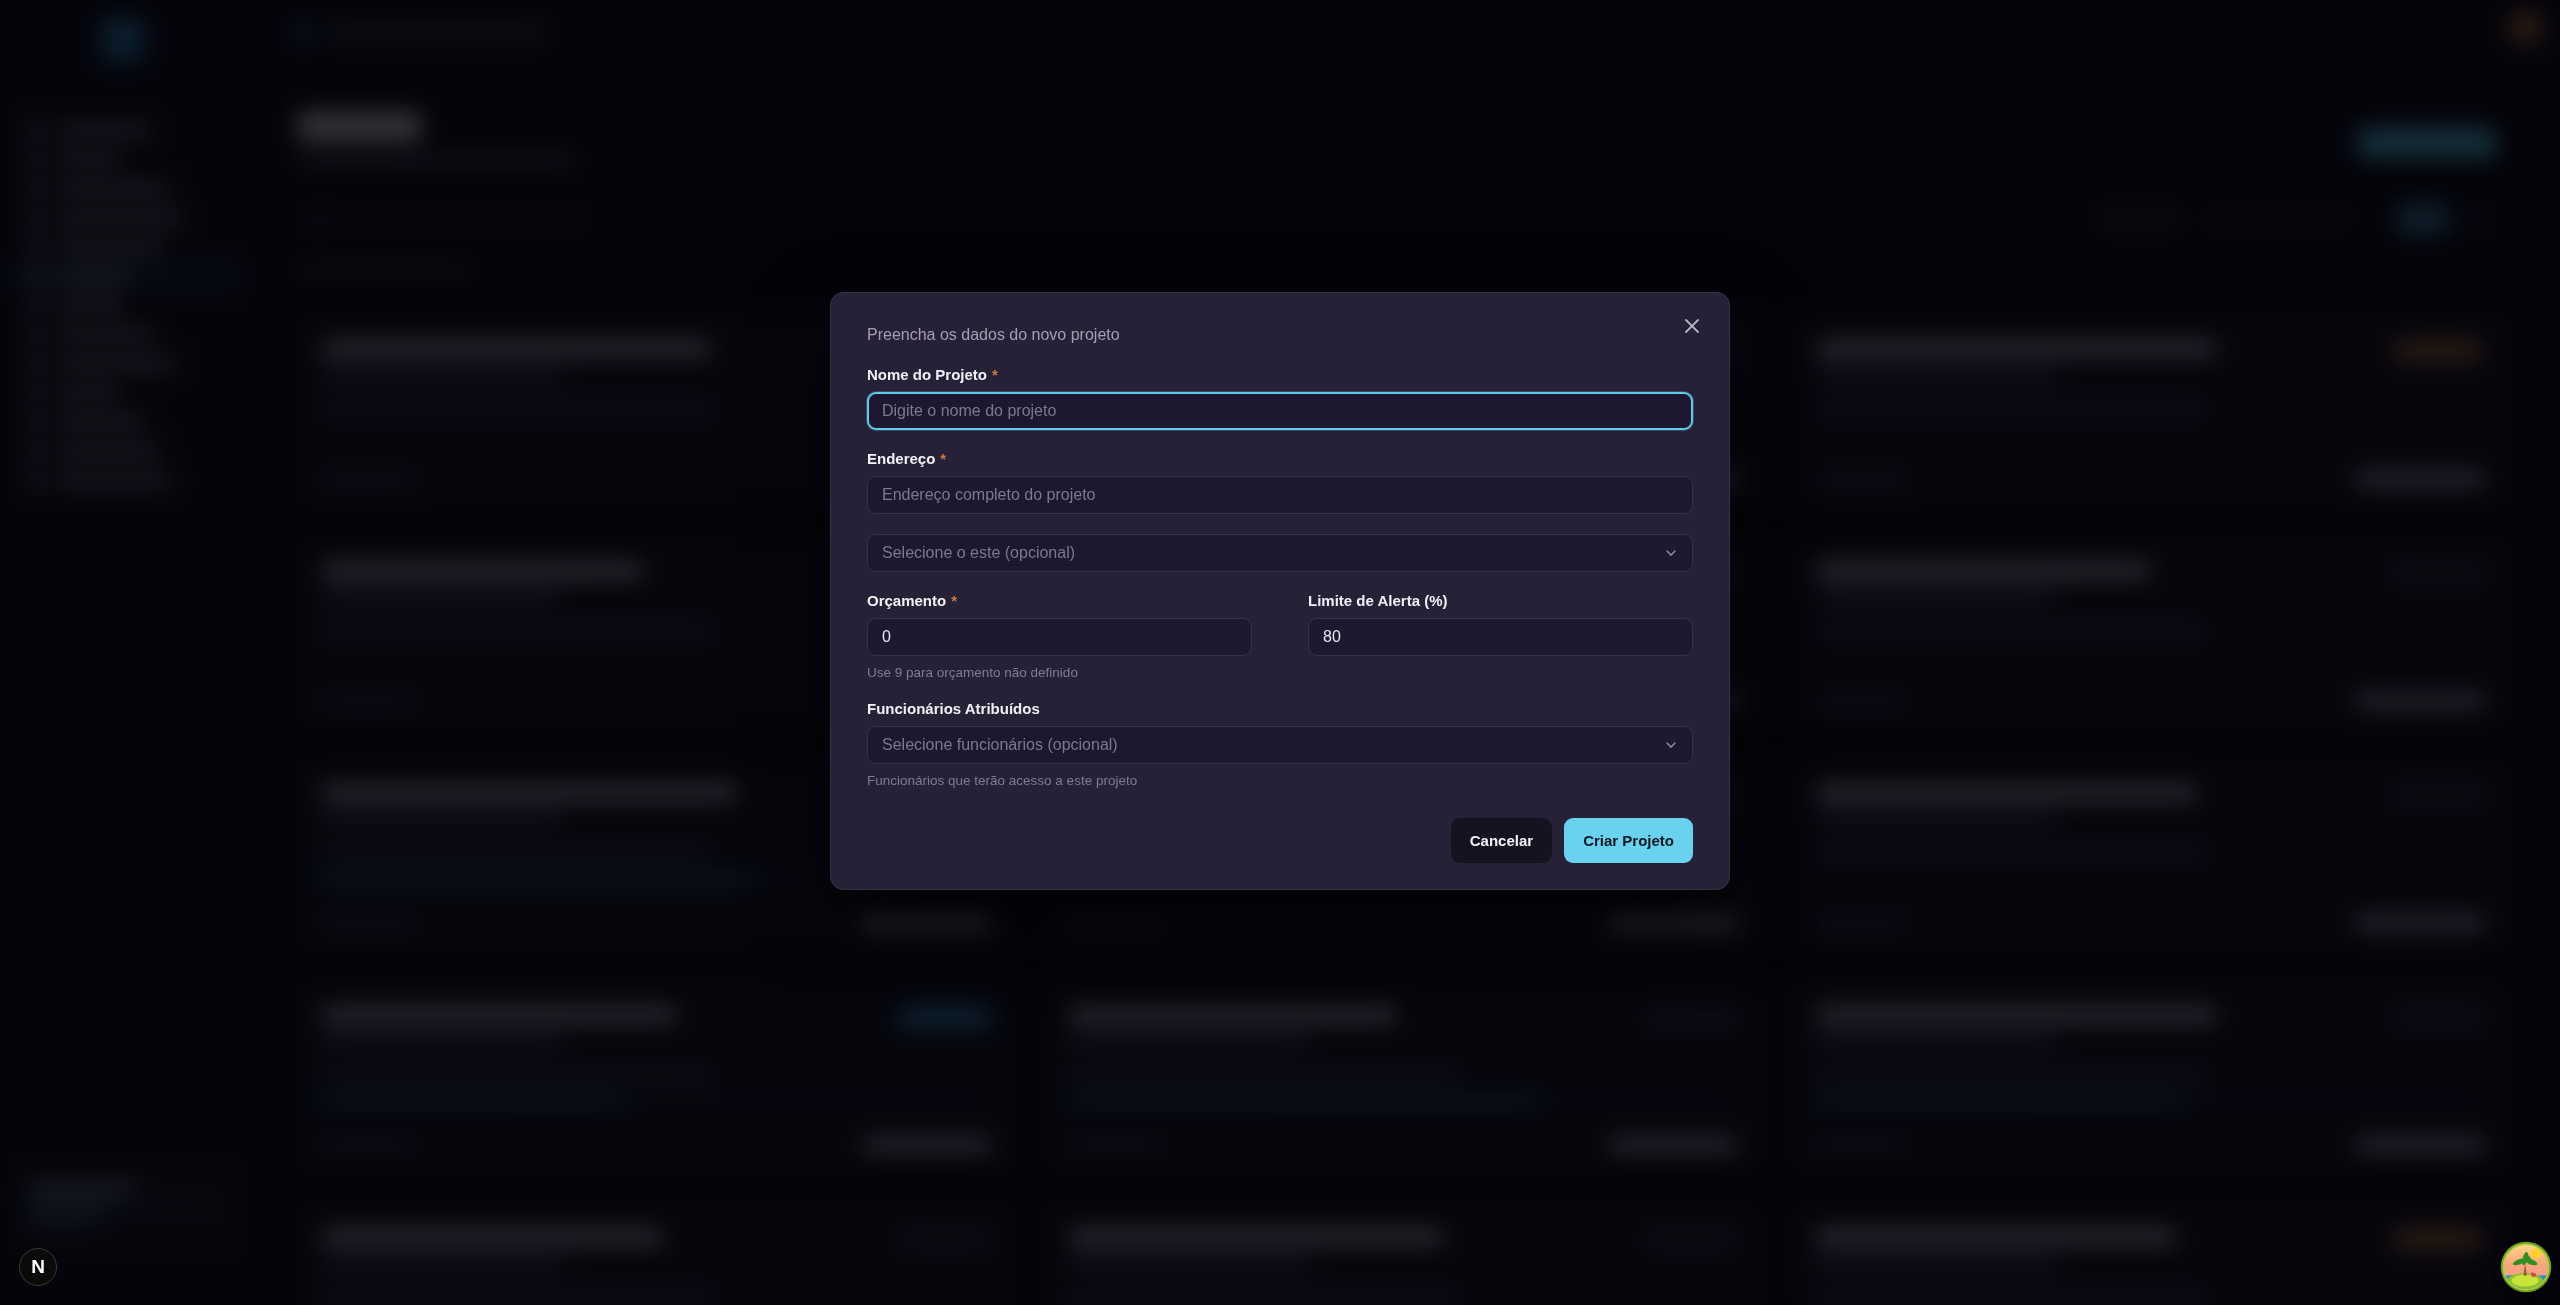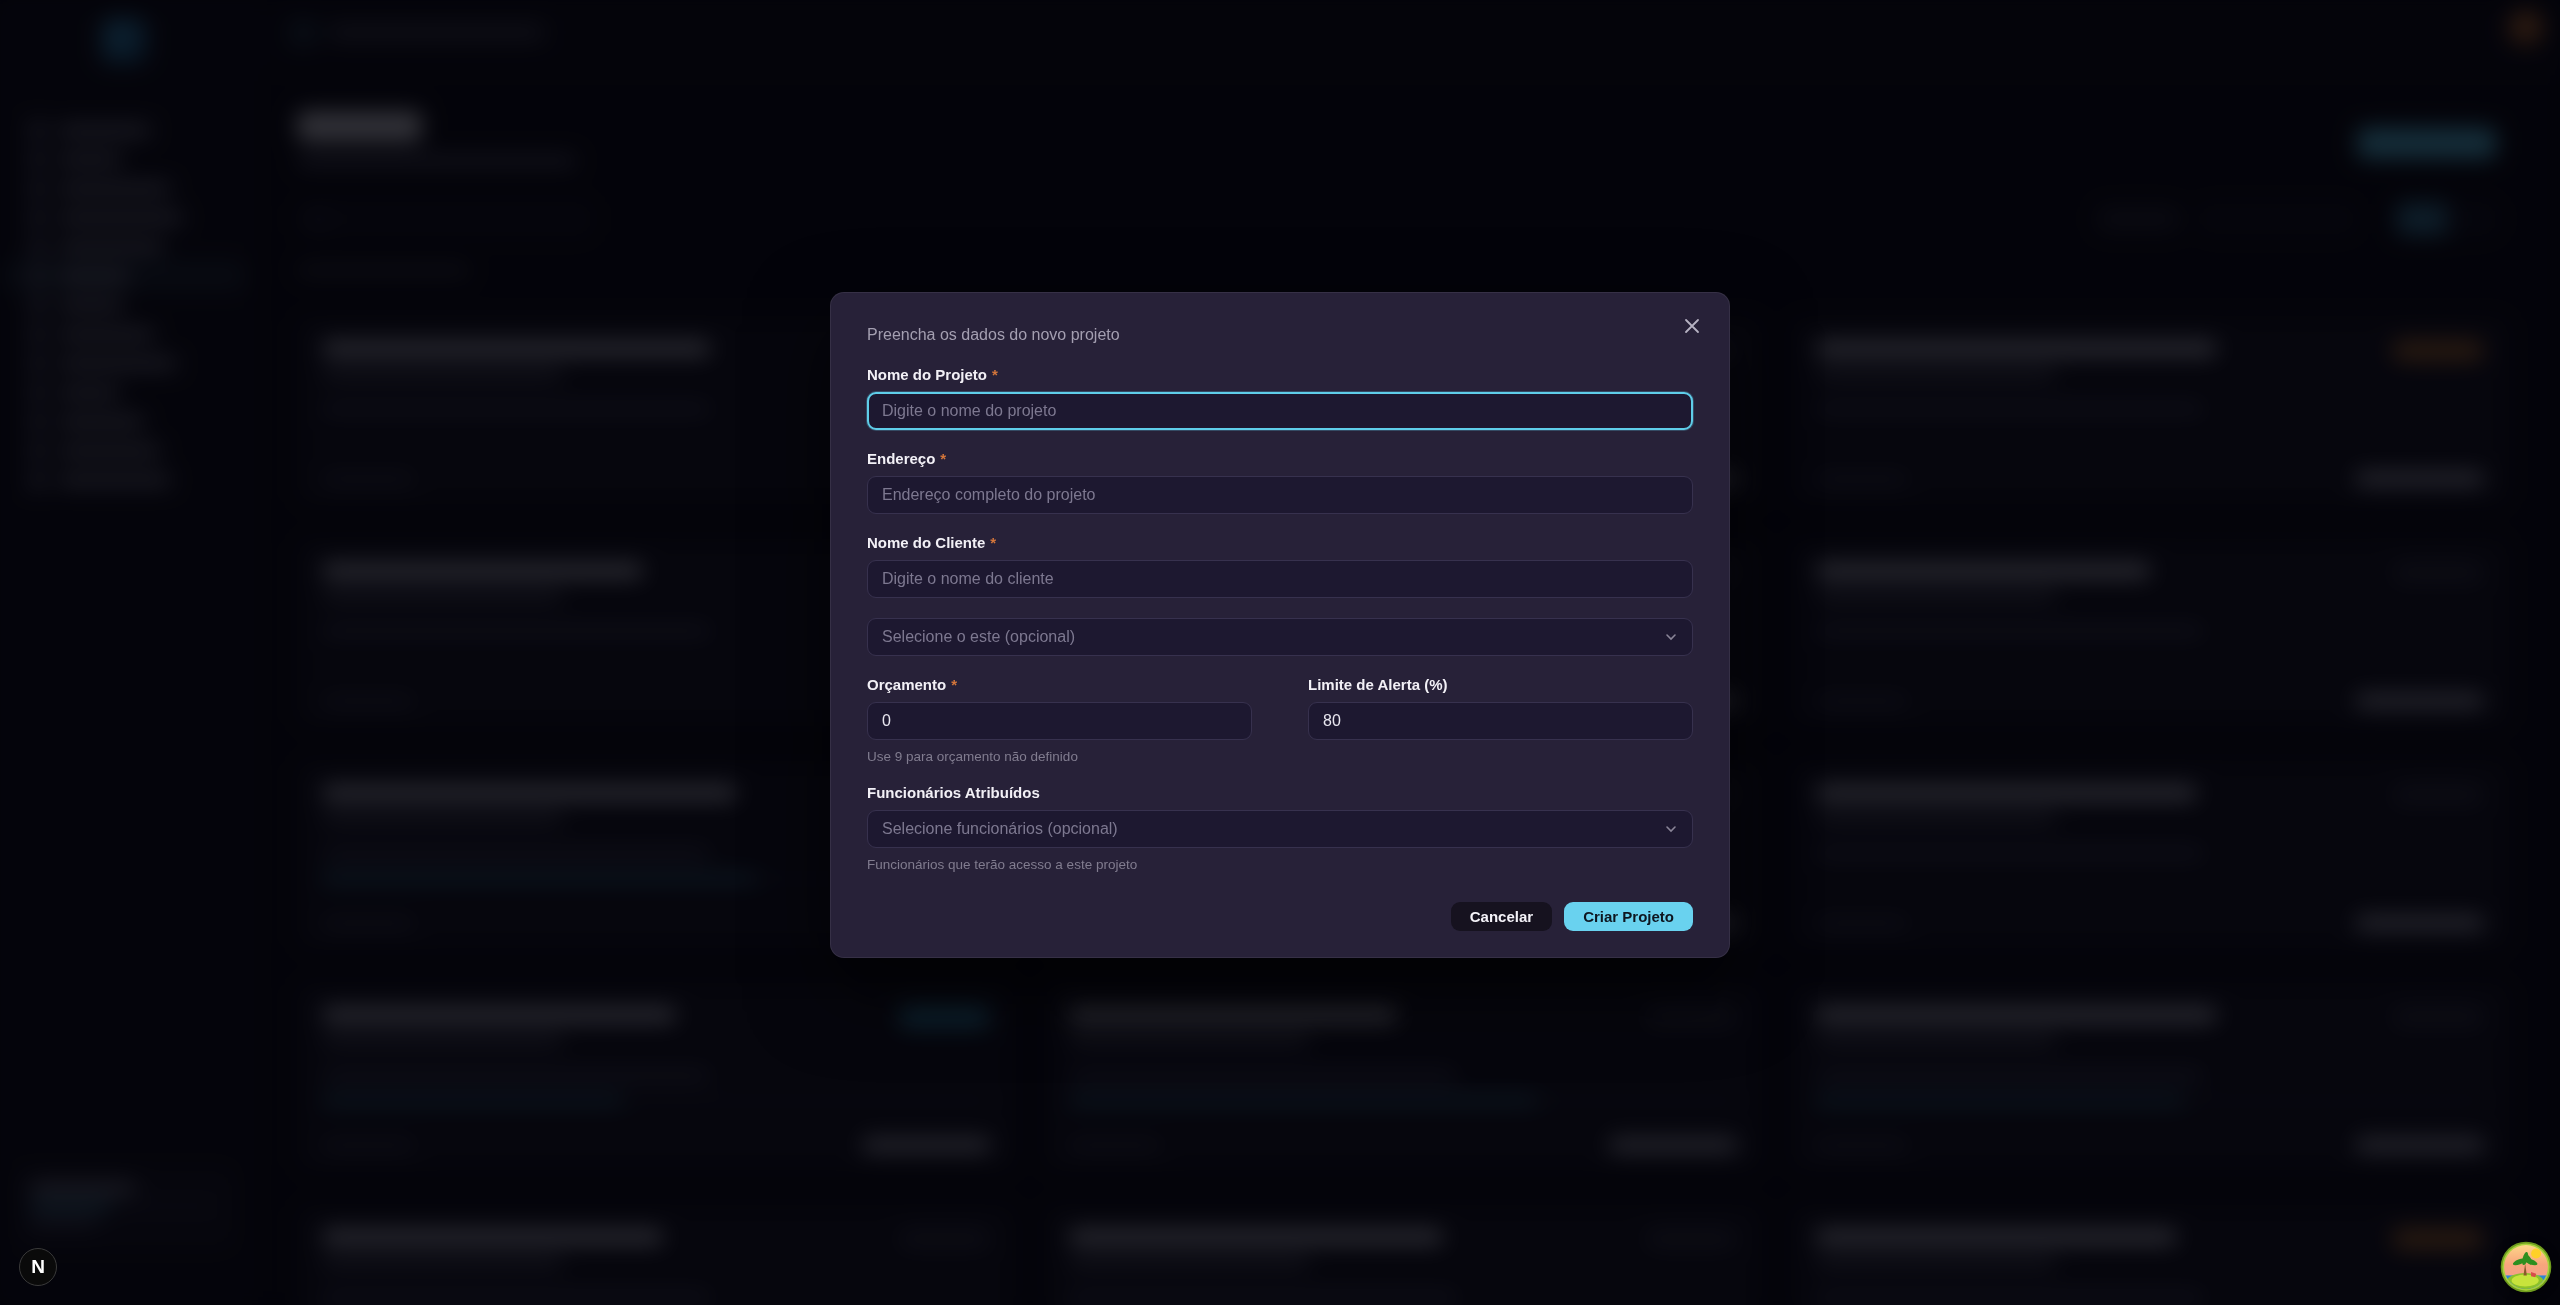--- a/index.html
+++ b/index.html
@@ -76,21 +76,21 @@
   .inp, .sel { width:100%; height:38px; background:#1d1830; border:1px solid #37314e; border-radius:9px;
                padding:0 14px; font-size:16px; color:#e8e6ef; font-family:inherit; outline:none; }
   .inp::placeholder { color:#7d7890; }
   .inp.focused { border:2px solid #5fcde9; box-shadow:0 0 0 1px rgba(95,205,233,.25); padding:0 13px; }
   .sel { display:flex; align-items:center; justify-content:space-between; cursor:pointer; }
   .sel .ph { color:#7d7890; }
   .sel svg { stroke:#8a8598; flex:none; }
   .row2 { display:grid; grid-template-columns:1fr 1fr; gap:56px; }
   .hint { margin-top:9px; font-size:13.5px; color:#817c8f; }
   .m-foot { margin-top:30px; display:flex; justify-content:flex-end; gap:12px; }
-  .btn { height:29px; border:none; border-radius:9px; font-size:15px; font-weight:700;
+  .btn { height:45px; border:none; border-radius:9px; font-size:15px; font-weight:700;
          font-family:inherit; cursor:pointer; padding:0 19px; }
   .btn-ghost { background:#16121f; color:#f4f2f8; }
   .btn-primary { background:#69d2ef; color:#0e1620; }
 
   
   .next-btn { position:absolute; left:19px; top:1248px; width:38px; height:38px; border-radius:50%;
               background:#0a0a0a; border:1.5px solid #3a3a3a; color:#fff; font-size:19px; font-weight:700;
               display:flex; align-items:center; justify-content:center; cursor:pointer; }
   .island-btn { position:absolute; left:2499px; top:1240px; width:54px; height:54px; border:none; background:none;
                 padding:0; cursor:pointer; filter:drop-shadow(0 2px 4px rgba(0,0,0,.5)); }
@@ -352,24 +352,20 @@
     <div class="grp">
       <label class="lbl"><span>Nome do Projeto</span><span class="req">*</span></label>
       <input class="inp focused" type="text" placeholder="Digite o nome do projeto" style="">
     </div>
 
     <div class="grp">
       <label class="lbl"><span>Endereço</span><span class="req">*</span></label>
       <input class="inp" type="text" placeholder="Endereço completo do projeto" style="">
     </div>
 
-    <div class="grp">
-      <label class="lbl"><span>Nome do Cliente</span><span class="req">*</span></label>
-      <input class="inp" type="text" placeholder="Digite o nome do cliente" style="">
-    </div>
 
     <div class="grp">
       <div class="sel">
         <span class="ph">Selecione o este (opcional)</span>
         <svg width="14" height="14" viewBox="0 0 14 14" fill="none" stroke-width="1.6" stroke-linecap="round">
             <path d="M3 5 L7 9 L11 5"></path>
           </svg>
       </div>
     </div>
 

